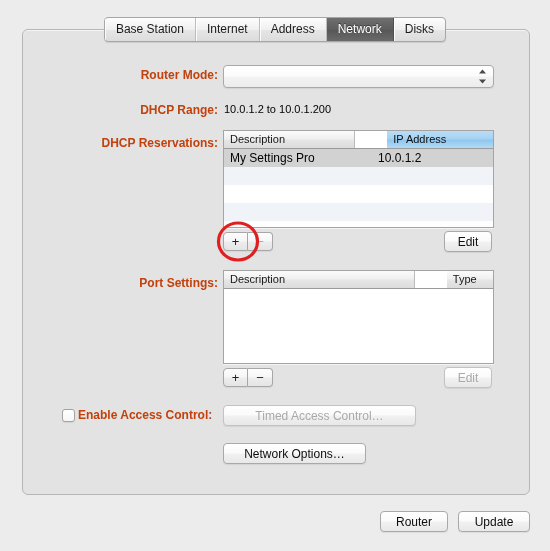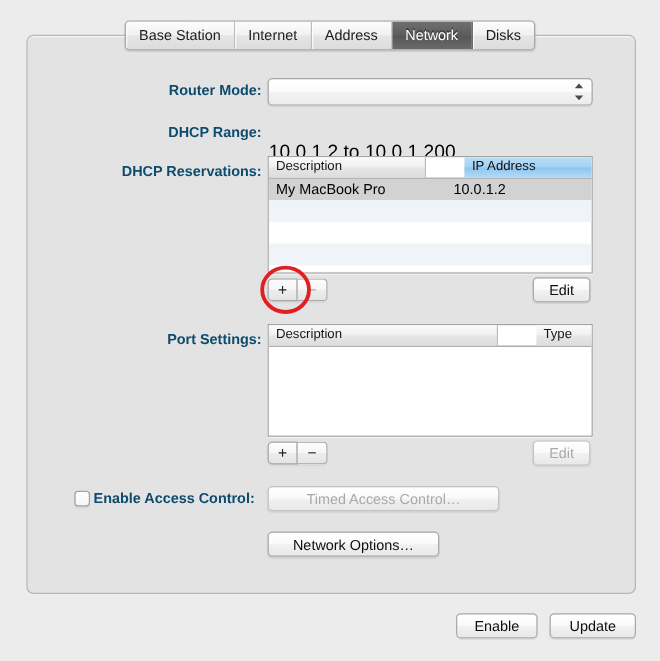--- a/index.html
+++ b/index.html
@@ -62,30 +62,29 @@
     background: linear-gradient(to bottom, #6f6f6f 0%, #5d5d5d 50%, #565656 51%, #6a6a6a 100%);
     color: #fff;
     text-shadow: 0 -1px 0 rgba(0,0,0,0.45);
     box-shadow: none;
     border-right: 1px solid #4f4f4f;
   }
   .flabel {
     position: absolute;
     text-align: right;
     font-size: 12px;
-    color: #0c4a6e;
+    color: #c2410c;
     font-weight: bold;
     white-space: nowrap;
   }
   .static-val {
     position: absolute;
-    font-size: 16px;
+    font-size: 11px;
     color: #000;
     white-space: nowrap;
-    margin-top: 16px;
   }
 
   
   .popup {
     position: absolute;
     left: 223px; top: 65px;
     width: 269px; height: 21px;
     background: linear-gradient(to bottom, #ffffff 0%, #fbfbfb 48%, #f3f3f3 52%, #ececec 100%);
     border: 1px solid #a9a9a9;
     border-radius: 4px;
@@ -250,21 +249,21 @@
 
 <div class="flabel" style="left:80px; top:136px; width:138px;">DHCP Reservations:</div>
 
 <div class="tbl" style="left:223px; top:130px; width:269px; height:96px;">
   <div class="thead">
     <div class="th" style="width:148px;">Description</div>
     <div class="th sorted" style="width:119px;">IP Address</div>
   </div>
   <div class="tbody">
     <div class="trow selected">
-      <div class="td" style="width:148px;">My MacBook Pro</div>
+      <div class="td" style="width:148px;">My Settings Pro</div>
       <div class="td" style="width:119px;">10.0.1.2</div>
     </div>
     <div class="trow alt"></div>
     <div class="trow"></div>
     <div class="trow alt"></div>
     <div class="trow"></div>
   </div>
 </div>
 
 <div class="pmgroup" style="left:223px; top:232px;">
@@ -293,14 +292,14 @@
 </div>
 
 <div class="pbtn disabled" style="left:444px; top:367px; width:48px;">Edit</div>
 
 <div class="cbox" style="left:62px; top:409px;"></div>
 <div class="flabel" style="left:78px; top:408px; width:140px; text-align:left;">Enable Access Control:</div>
 <div class="pbtn disabled" style="left:223px; top:405px; width:193px;">Timed Access Control…</div>
 
 <div class="pbtn" style="left:223px; top:443px; width:143px;">Network Options…</div>
 
-<div class="pbtn" style="left:380px; top:511px; width:68px;">Enable</div>
+<div class="pbtn" style="left:380px; top:511px; width:68px;">Router</div>
 <div class="pbtn" style="left:458px; top:511px; width:72px;">Update</div>
 
 </body></html>

